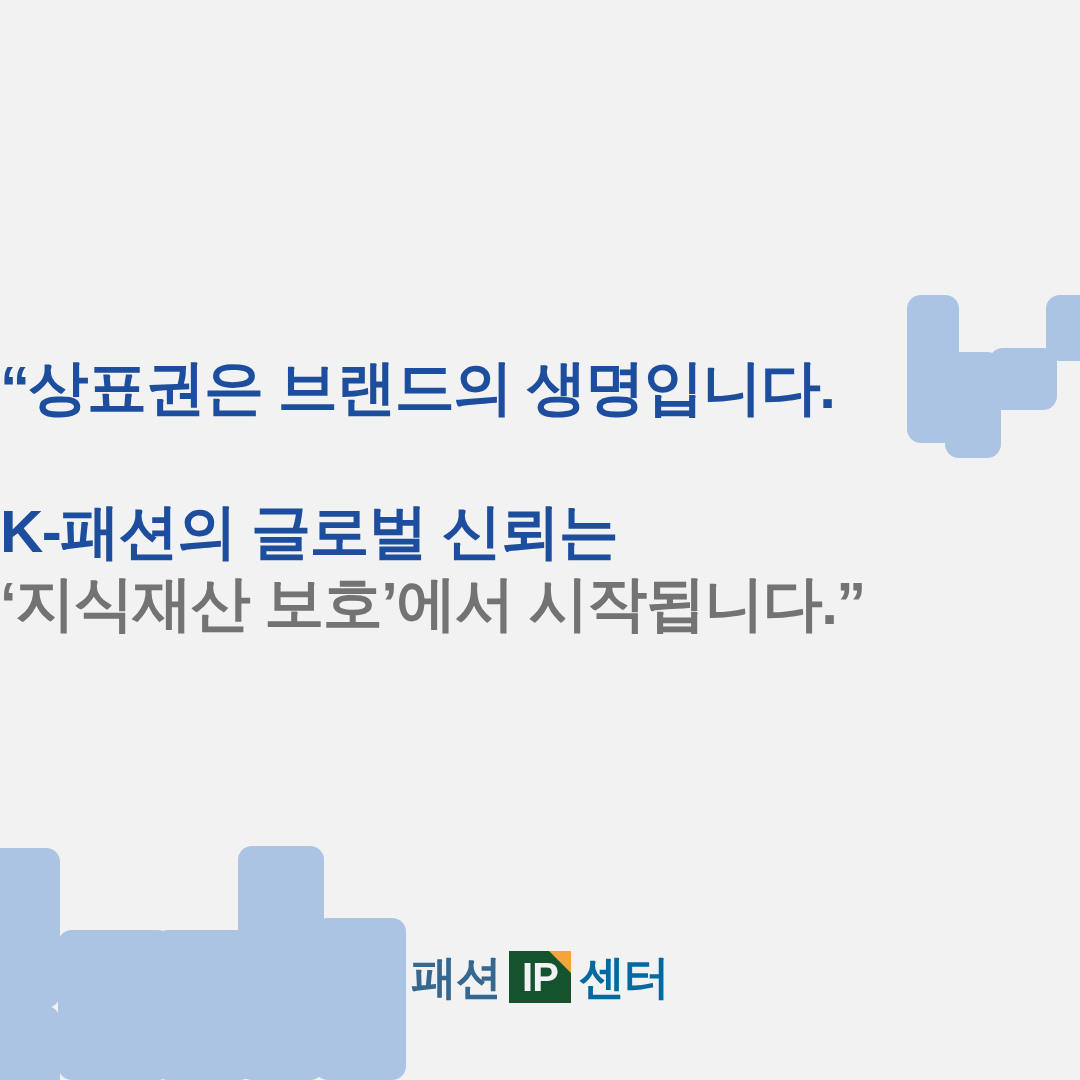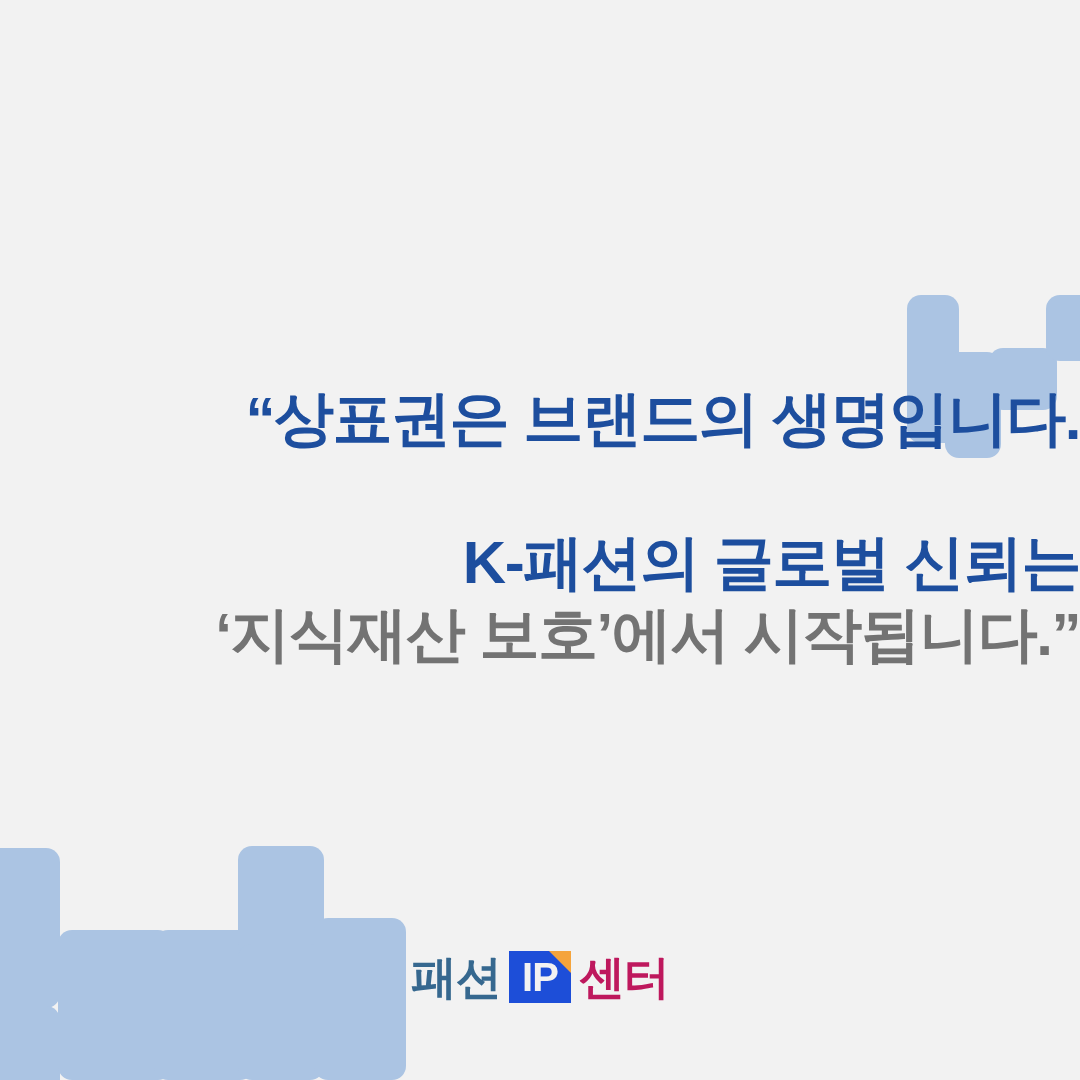--- a/index.html
+++ b/index.html
@@ -35,23 +35,22 @@
     background: #abc4e3;
     border-radius: 14px;
   }
 
   
   #quote-block {
     position: absolute;
     left: 0;
     top: 352px;
     width: 1080px;
-    text-align: right;
+    text-align: left;
     z-index: 5;
-    margin-top: 31px;
   }
   .quote-line {
     color: #1d4e9e;
     font-weight: 700;
     font-size: 60px;
     line-height: 72px;
     letter-spacing: -1.5px;
     white-space: pre;
   }
   .quote-gap {
@@ -133,20 +132,20 @@
 
   <div id="quote-block">
     <div class="quote-line" style="color: rgb(29, 78, 158);">“상표권은 브랜드의 생명입니다.</div>
     <div class="quote-gap"></div>
     <div class="quote-line" style="color: rgb(29, 78, 158);">K-패션의 글로벌 신뢰는</div>
     <div class="quote-line" style="color: #737373;">‘지식재산 보호’에서 시작됩니다.”</div>
   </div>
 
   <div id="logo">
     <span class="logo-word" style="color: rgb(54, 104, 143);">패션</span>
-    <span id="logo-mark" style="background: #1d4ed8;">
+    <span id="logo-mark" style="background: #14532d;">
       <span id="logo-mark-letters" style="color: rgb(242, 242, 242);">IP</span>
       <span id="logo-mark-fold" style="border-top-color: rgb(245, 164, 60);"></span>
     </span>
-    <span class="logo-word" style="color: #be185d;">센터</span>
+    <span class="logo-word" style="color: #0369a1;">센터</span>
   </div>
 
 </div>
 
 </body></html>

